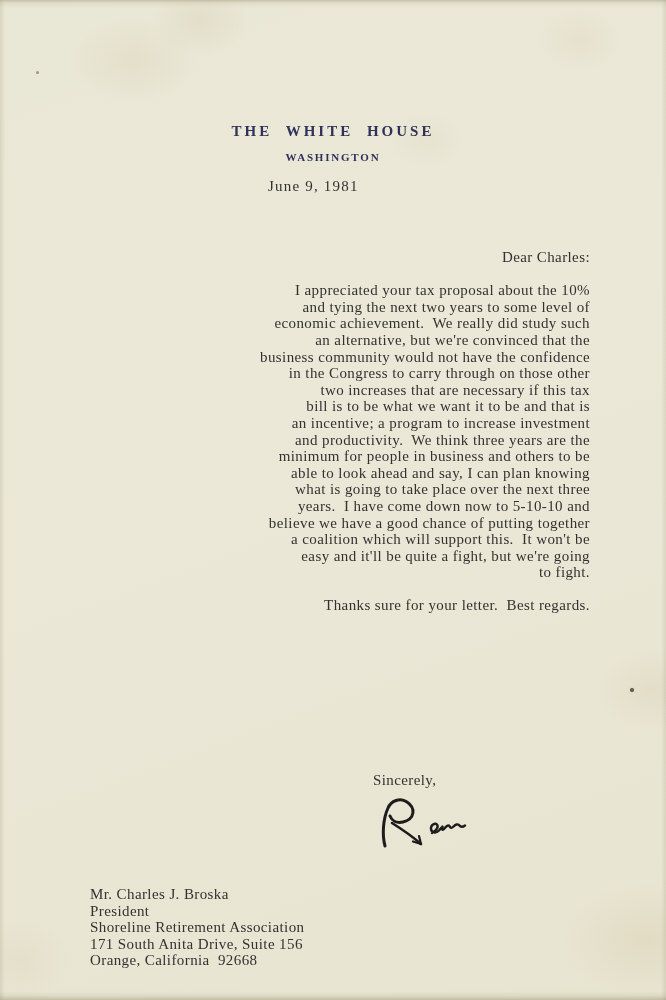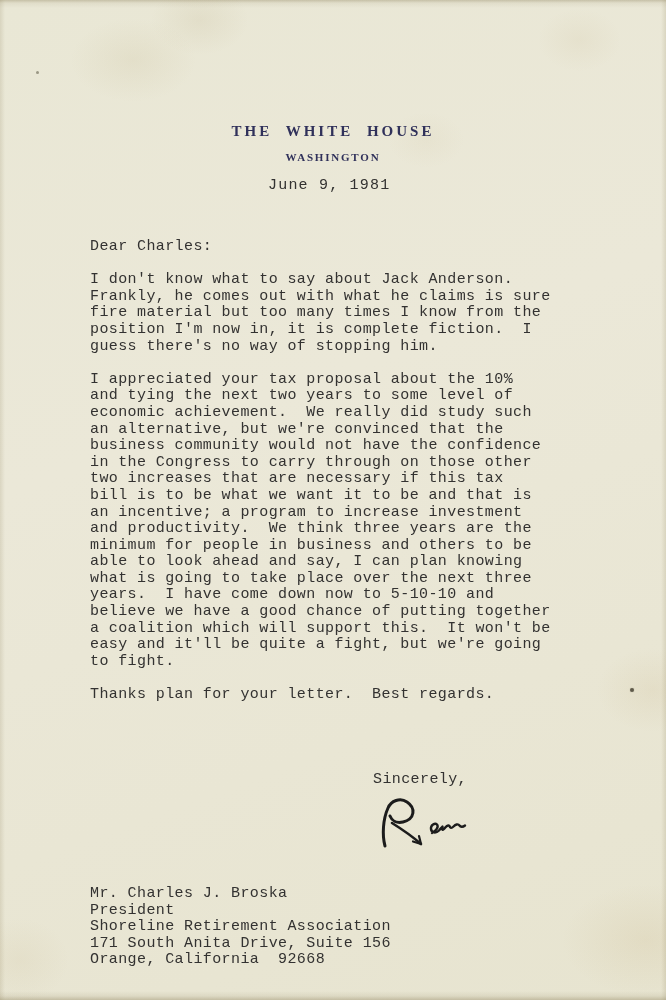--- a/index.html
+++ b/index.html
@@ -48,38 +48,39 @@
     left: 0;
     width: 100%;
     text-align: center;
     font-family: "Liberation Serif", "DejaVu Serif", serif;
     font-weight: 700;
     font-size: 11px;
     letter-spacing: 1.8px;
     color: #30315a;
   }
   .tw {
-    font-family: Liberation Mono, monospace;
+    font-family: Liberation Serif, serif;
     font-size: 15px;
     letter-spacing: 0.4px;
     color: #333231;
     white-space: pre;
     line-height: 16.6px;
   }
   .date {
     position: absolute;
     top: 178px;
     left: 268px;
     letter-spacing: 1.2px;
   }
   .body-block {
     position: absolute;
-    top: 239px;
+    top: 249px;
     left: 90px;
     width: 500px;
+    text-align: right;
   }
   .body-block .para {
     margin: 0 0 16.6px 0;
   }
   .closing {
     position: absolute;
     top: 772px;
     left: 373px;
     text-align: right;
   }
@@ -121,44 +122,39 @@
 <div class="paper">
 
   <div class="letterhead-title">THE WHITE HOUSE</div>
 
   <div class="letterhead-sub">WASHINGTON</div>
 
   <div class="tw date">June 9, 1981</div>
 
   <div class="body-block">
     <div class="tw para">Dear Charles:</div>
-    <div class="tw para">I don't know what to say about Jack Anderson.
-Frankly, he comes out with what he claims is sure
-fire material but too many times I know from the
-position I'm now in, it is complete fiction.  I
-guess there's no way of stopping him.</div>
     <div class="tw para">I appreciated your tax proposal about the 10%
 and tying the next two years to some level of
 economic achievement.  We really did study such
 an alternative, but we're convinced that the
 business community would not have the confidence
 in the Congress to carry through on those other
 two increases that are necessary if this tax
 bill is to be what we want it to be and that is
 an incentive; a program to increase investment
 and productivity.  We think three years are the
 minimum for people in business and others to be
 able to look ahead and say, I can plan knowing
 what is going to take place over the next three
 years.  I have come down now to 5-10-10 and
 believe we have a good chance of putting together
 a coalition which will support this.  It won't be
 easy and it'll be quite a fight, but we're going
 to fight.</div>
-    <div class="tw para">Thanks plan for your letter.  Best regards.</div>
+    <div class="tw para">Thanks sure for your letter.  Best regards.</div>
   </div>
 
   <div class="tw closing">Sincerely,</div>
 
   <svg class="signature" viewBox="0 0 110 62" aria-label="handwritten signature Ron">
 
     <path d="M19,51 C16,40 17,24 22,13 C25,6 34,2 41,7 C50,13 49,24 37,27 C31,28.5 26,26 24,21" fill="none" stroke="#1c1c1c" stroke-width="3" stroke-linecap="round" stroke-linejoin="round"></path>
 
     <path d="M26,28 C34,33 47,42 55,49" fill="none" stroke="#1c1c1c" stroke-width="2.6" stroke-linecap="round"></path>
 

